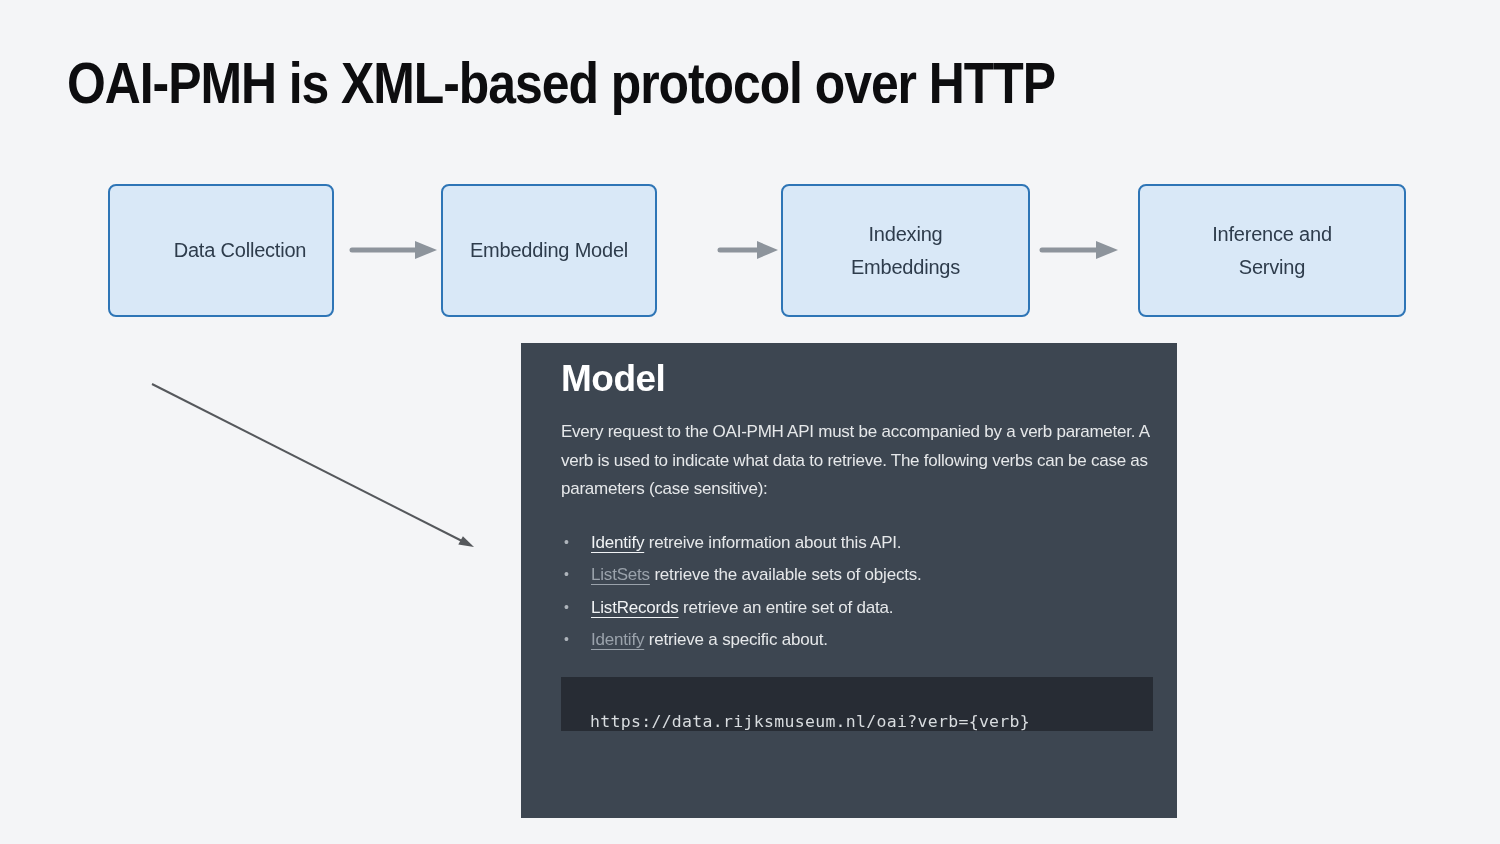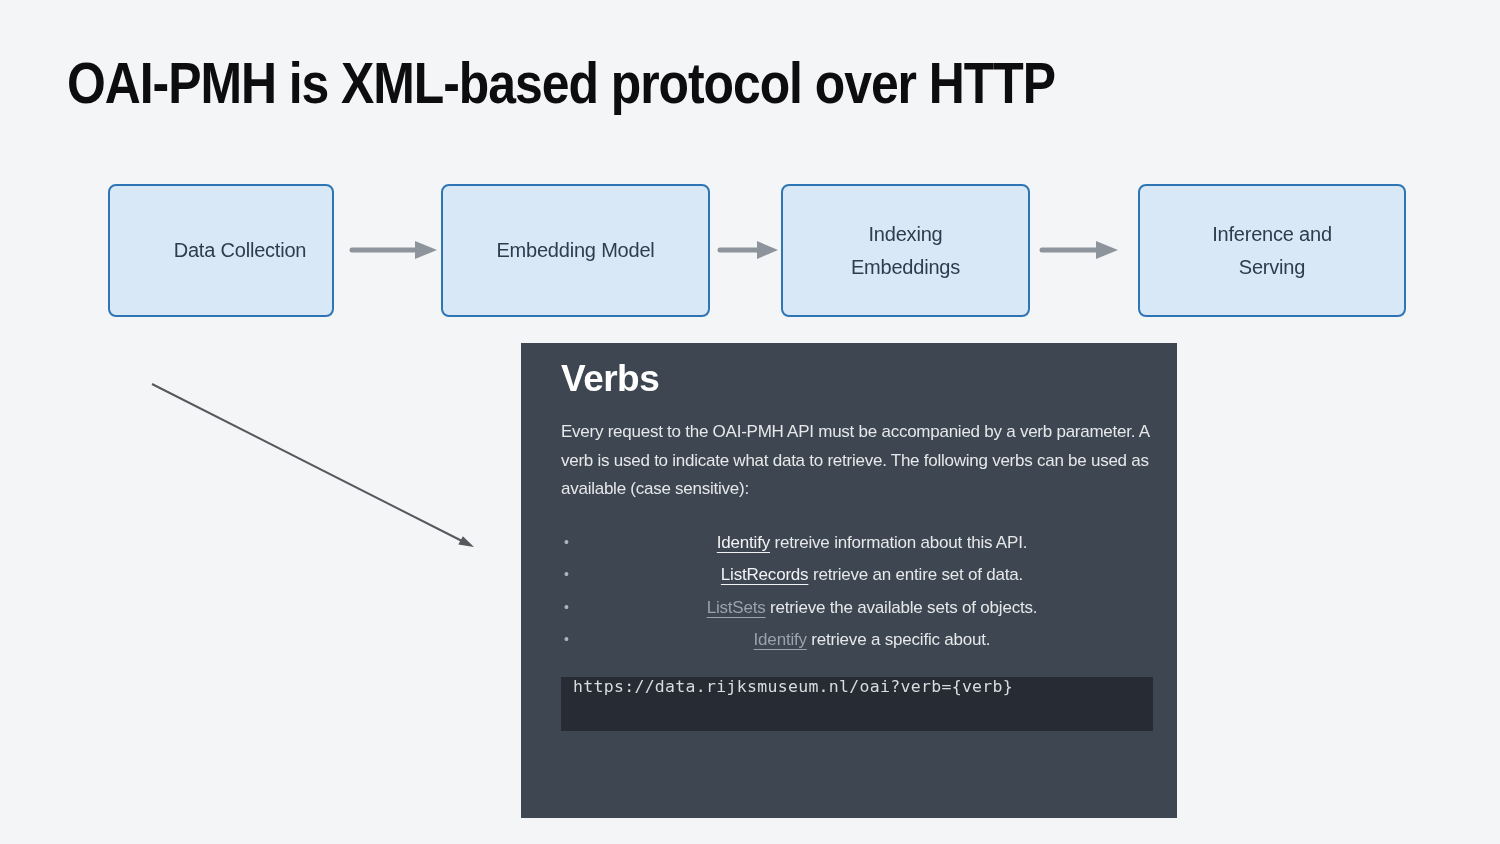--- a/index.html
+++ b/index.html
@@ -24,21 +24,21 @@
   .flow-box {
     position:absolute; box-sizing:border-box;
     top:184px; height:133px;
     background:#d9e8f7; border:2.5px solid #2e75b6; border-radius:8px;
     display:flex; align-items:center; justify-content:center;
     text-align:center; color:#2e3c4c;
     font-size:20px; font-weight:500; letter-spacing:-0.2px;
     line-height:33px; white-space:pre-line;
   }
   .box-1 { left:108px;  width:226px;padding-left:38px; }
-  .box-2 { left:441px;  width:269px; }
+  .box-2 { left:441px;  width:216px; }
   .box-3 { left:781px;  width:249px; }
   .box-4 { left:1122px; width:268px;margin-left:16px; }
 
   .flow-arrow { position:absolute; top:238px; height:24px; }
   .arrow-1 { left:349px;  width:88px; }
   .arrow-2 { left:717px;  width:61px; }
   .arrow-3 { left:1039px; width:79px; }
 
   
   .annotation-arrow { position:absolute; left:140px; top:370px; width:350px; height:190px; }
@@ -53,21 +53,21 @@
   .verbs-title {
     margin:0; padding-top:14px;
     font-size:37px; font-weight:700; color:#ffffff;
     letter-spacing:-0.5px; line-height:44px;
   }
   .verbs-intro {
     margin-top:17px;
     font-size:17px; line-height:28.5px; letter-spacing:-0.25px;
     color:#e6e8ea; max-width:592px;
   }
-  .verb-list { list-style:none; margin:23px 0 0 0; padding:0;text-align:center; }
+  .verb-list { list-style:none; margin:23px 0 0 0; padding:0; }
   .verb-item {
     position:relative; padding-left:30px;
     font-size:17px; line-height:32.5px; letter-spacing:-0.2px;
     color:#e6e8ea;
   }
   .verb-item::before {
     content:"\2022";
     position:absolute; left:3px; top:-1px;
     font-size:14px; color:#aeb4bb;
   }
@@ -76,21 +76,21 @@
     text-decoration:underline;
     text-decoration-thickness:1px;
     text-underline-offset:4px;
     cursor:pointer;
   }
   .verb-term.muted { color:#9aa2ab; }
 
   .code-block {
     margin-top:20px; box-sizing:border-box; width:592px; height:54px;
     background:#272c34;
-    display:flex; align-items:flex-start; padding:0 12px;
+    display:flex; align-items:flex-end; padding:0 29px;
   }
   .code-text {
     font-family:"DejaVu Sans Mono", monospace;
     font-size:16.5px; letter-spacing:0.3px; color:#d8dcdf;
     white-space:nowrap;
   }
 </style>
 </head>
 <body>
 
@@ -122,32 +122,32 @@
 
   <div class="flow-box box-4">Inference and
 Serving</div>
 
   <svg class="annotation-arrow" viewBox="0 0 350 190">
     <line x1="12" y1="14" x2="322" y2="171" stroke="#55585c" stroke-width="2"></line>
     <polygon points="334,177 318.3,174.6 322.9,166.2" fill="#55585c"></polygon>
   </svg>
 
   <div class="verbs-panel">
-    <h2 class="verbs-title">Verbs</h2>
-    <p class="verbs-intro">Every request to the OAI-PMH API must be accompanied by a verb parameter. A verb is used to indicate what data to retrieve. The following verbs can be used as available (case sensitive):</p>
+    <h2 class="verbs-title">Model</h2>
+    <p class="verbs-intro">Every request to the OAI-PMH API must be accompanied by a verb parameter. A verb is used to indicate what data to retrieve. The following verbs can be case as parameters (case sensitive):</p>
 
     <ul class="verb-list">
       <li class="verb-item">
         <span class="verb-term">Identify</span><span> retreive information about this API.</span>
       </li>
       <li class="verb-item">
-        <span class="verb-term">ListRecords</span><span> retrieve an entire set of data.</span>
+        <span class="verb-term muted">ListSets</span><span> retrieve the available sets of objects.</span>
       </li>
       <li class="verb-item">
-        <span class="verb-term muted">ListSets</span><span> retrieve the available sets of objects.</span>
+        <span class="verb-term">ListRecords</span><span> retrieve an entire set of data.</span>
       </li>
       <li class="verb-item">
         <span class="verb-term muted">Identify</span><span> retrieve a specific about.</span>
       </li>
     </ul>
 
     <div class="code-block">
       <span class="code-text">https://data.rijksmuseum.nl/oai?verb={verb}</span>
     </div>
   </div>

